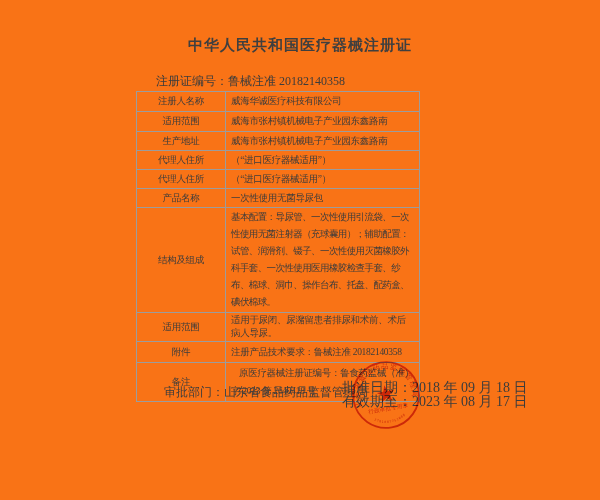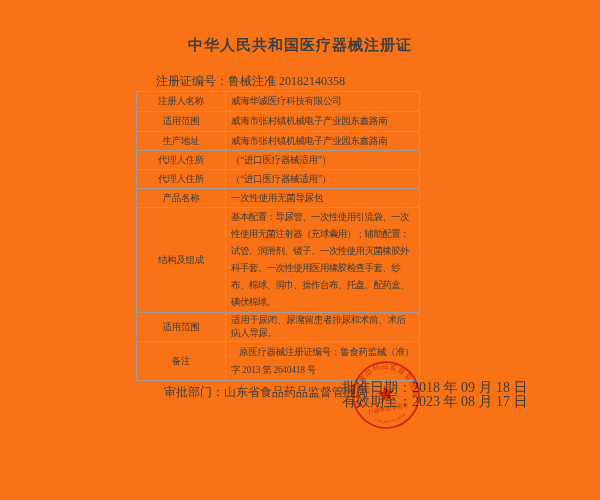--- a/index.html
+++ b/index.html
@@ -136,20 +136,24 @@
         <td class="val">一次性使用无菌导尿包</td>
       </tr>
       <tr class="r-struct">
         <td class="lbl">结构及组成</td>
         <td class="val">基本配置：导尿管、一次性使用引流袋、一次性使用无菌注射器（充球囊用）；辅助配置：试管、润滑剂、镊子、一次性使用灭菌橡胶外科手套、一次性使用医用橡胶检查手套、纱布、棉球、洞巾、操作台布、托盘、配药盒、碘伏棉球。</td>
       </tr>
       <tr class="r-scope">
         <td class="lbl">适用范围</td>
         <td class="val">适用于尿闭、尿潴留患者排尿和术前、术后病人导尿。</td>
       </tr>
+      <tr class="r-att">
+        <td class="lbl">附件</td>
+        <td class="val">注册产品技术要求：鲁械注准 20182140358</td>
+      </tr>
       <tr class="r-note">
         <td class="lbl">备注</td>
         <td class="val">原医疗器械注册证编号：鲁食药监械（准）字 2013 第 2640418 号</td>
       </tr>
     </tbody>
   </table>
 
   <div class="footer-dept">审批部门：山东省食品药品监督管理局</div>
 
   <div class="footer-dates">

